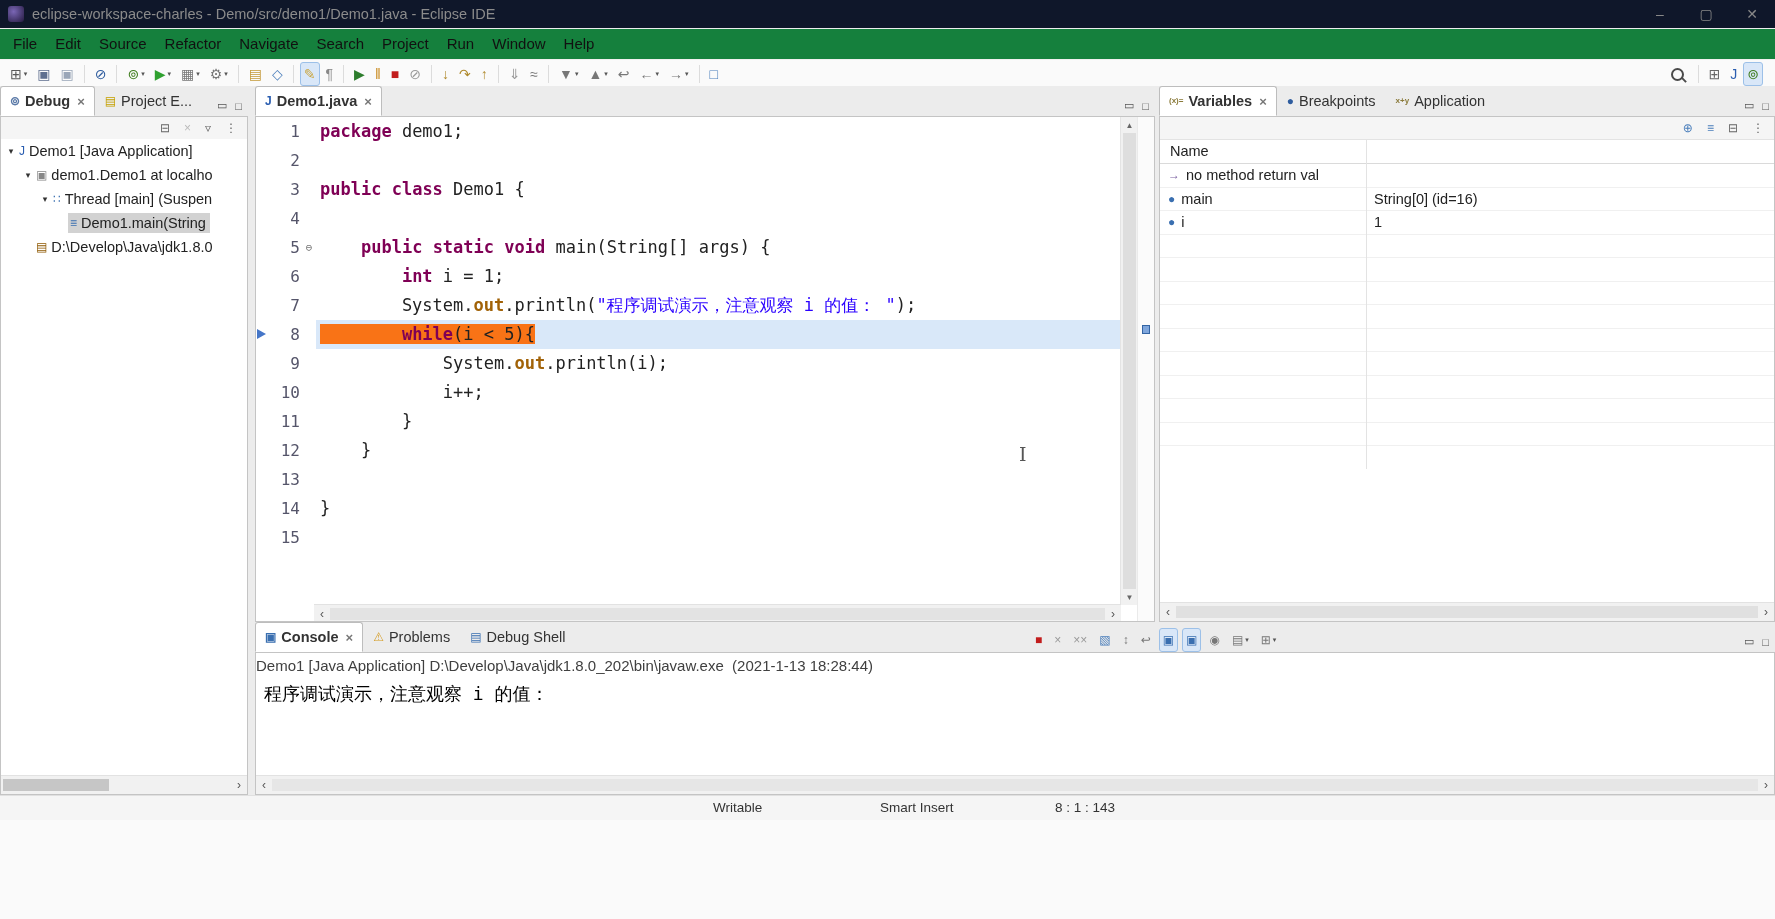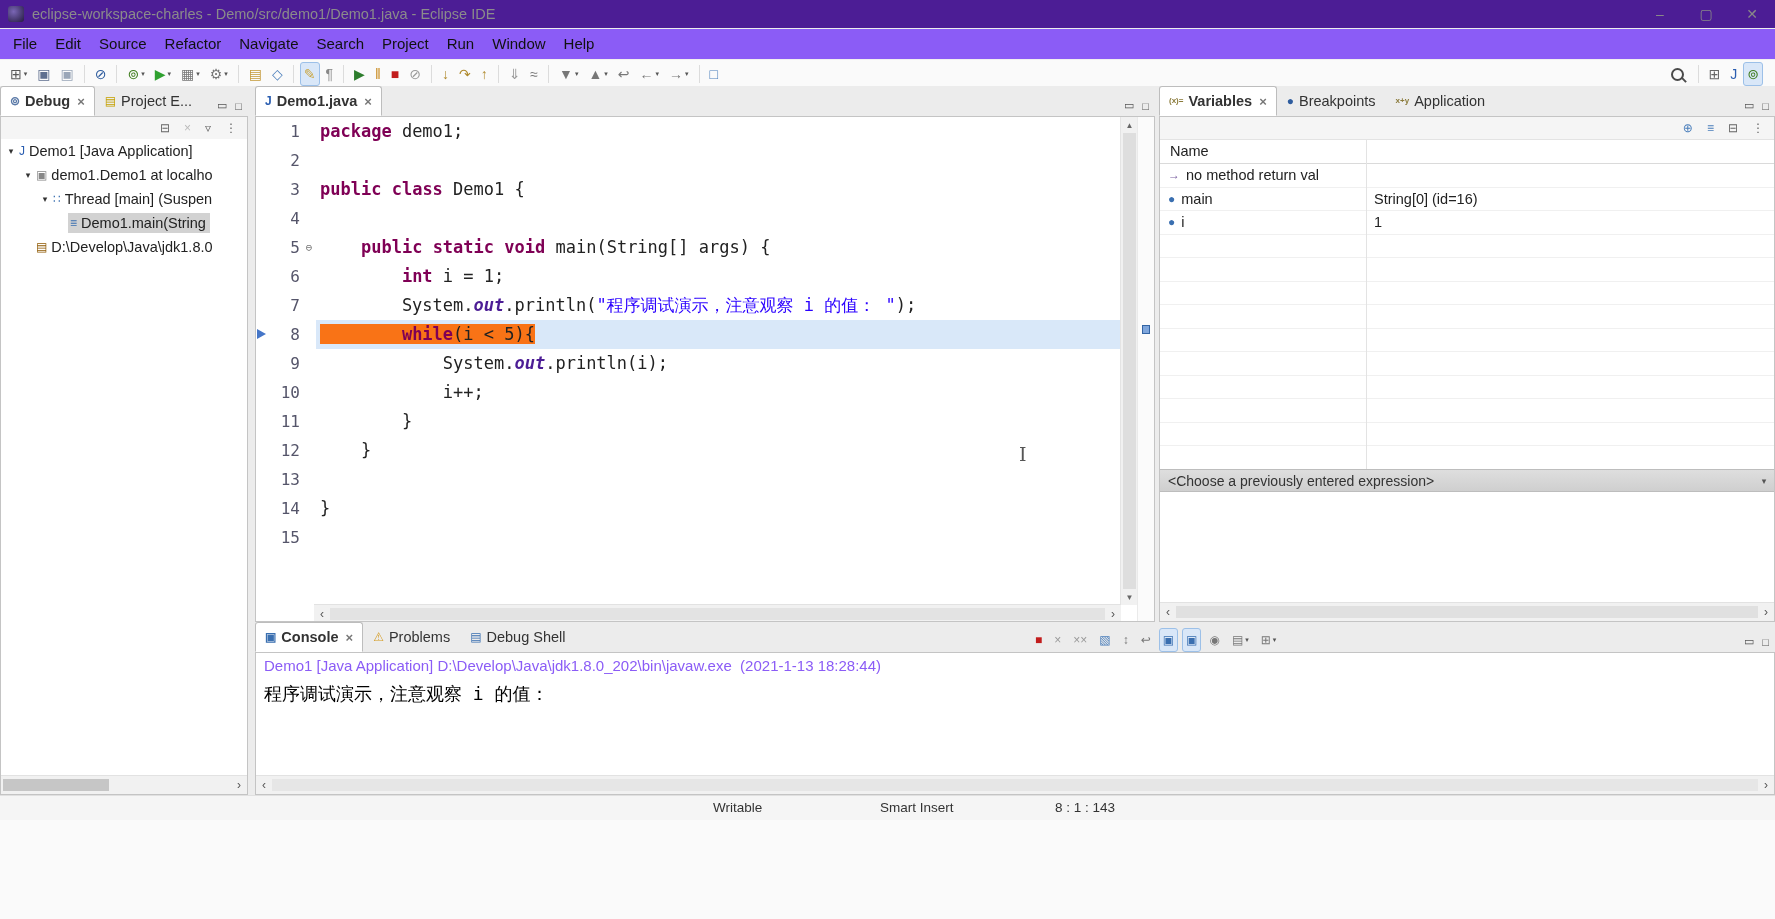--- a/index.html
+++ b/index.html
@@ -1,28 +1,28 @@
 <!DOCTYPE html>
 <html><head>
 <meta charset="utf-8">
 <style>
   html,body{margin:0;padding:0;}
   body{width:1775px;height:919px;position:relative;overflow:hidden;background:#fafafa;
        font-family:"Liberation Sans",sans-serif;color:#222;-webkit-font-smoothing:antialiased;}
 
   
-  .titlebar{height:28px;background:#4c1d95;border-bottom:1px solid #ececec;display:flex;align-items:center;}
+  .titlebar{height:28px;background:#0f172a;border-bottom:1px solid #ececec;display:flex;align-items:center;}
   .app-icon{width:16px;height:16px;margin-left:8px;border-radius:3px;
             background:radial-gradient(circle at 35% 35%,#7a66b5,#241a3f);}
   .title-text{color:#8b8b8b;font-size:14.5px;margin-left:8px;}
   .win-controls{margin-left:auto;display:flex;height:100%;}
   .win-btn{width:46px;display:flex;align-items:center;justify-content:center;color:#888;font-size:14px;}
 
   
-  .menubar{height:30px;background:#8b5cf6;display:flex;align-items:center;padding-left:4px;border-bottom:1px solid #f0f0f0;}
+  .menubar{height:30px;background:#15803d;display:flex;align-items:center;padding-left:4px;border-bottom:1px solid #f0f0f0;}
   .menu-item{padding:0 9px;font-size:15px;color:#111;line-height:30px;}
 
   
   .toolbar{height:28px;background:#fafafa;border-bottom:1px solid #e2e2e2;display:flex;align-items:center;padding:0 5px;}
   .tb-group{display:flex;align-items:center;}
   .toolbar-right{margin-left:auto;display:flex;align-items:center;padding-right:6px;}
   .tb-btn{height:22px;display:flex;align-items:center;padding:0 3px;margin:0 1px;border:1px solid transparent;border-radius:3px;}
   .tb-btn.tb-active{background:#d9e7f8;border-color:#9cc0e8;}
   .glyph{font-size:14px;line-height:1;}
   .glyph.small{font-size:12px;}
@@ -99,31 +99,31 @@
   .var-name{width:206px;display:flex;align-items:center;gap:6px;padding-left:8px;box-sizing:border-box;overflow:hidden;white-space:nowrap;}
   .var-value{flex:1;padding-left:8px;white-space:nowrap;}
   #expr-bar{position:absolute;left:0;right:0;top:352px;height:23px;background:linear-gradient(#dedede,#cfcfcf);
             border-top:1px solid #bdbdbd;border-bottom:1px solid #bdbdbd;display:flex;align-items:center;
             font-size:14px;color:#333;padding-left:8px;box-sizing:border-box;}
   .expr-dd{margin-left:auto;width:20px;text-align:center;color:#555;font-size:9px;}
   .expr-dd::before{content:"▾";}
   #vars-detail{position:absolute;left:0;right:0;top:376px;bottom:18px;background:#fff;}
 
   
-  #console-header{height:24px;display:flex;align-items:center;padding-left:8px;font-size:15px;color:#8b5cf6;white-space:pre;}
+  #console-header{height:24px;display:flex;align-items:center;font-size:15px;color:#404040;white-space:pre;}
   #console-output{position:absolute;top:24px;left:0;right:0;bottom:18px;padding:5px 8px;font-family:"DejaVu Sans Mono","DejaVu Sans",monospace;
                   font-size:18px;color:#000;white-space:pre;}
   .console-icons{margin-left:auto;display:flex;align-items:center;gap:2px;padding-right:8px;}
 
   
   .statusbar{position:absolute;top:795px;left:0;width:1775px;height:24px;background:#f5f5f5;border-top:1px solid #e0e0e0;font-size:13.5px;color:#333;}
   .statusbar span{position:absolute;top:4px;}
   #st-writable{left:713px;} #st-insert{left:880px;} #st-pos{left:1055px;}
 </style>
-<style>.seg-k{color:#7f0055;font-weight:bold}.seg-s{color:#2a00ff}.seg-f{color:#4c1d95;font-style:italic;font-weight:bold}.ed-line.current .ed-code{background:#d9e8f9}.ip-text{background:#f97316}.tree-sel.on{background:#d2d2d2}</style></head>
+<style>.seg-k{color:#7f0055;font-weight:bold}.seg-s{color:#2a00ff}.seg-f{color:#a16207;font-weight:bold}.ed-line.current .ed-code{background:#d9e8f9}.ip-text{background:#f97316}.tree-sel.on{background:#d2d2d2}</style></head>
 <body>
 
 <div class="titlebar">
   <span class="app-icon"></span>
   <span class="title-text">eclipse-workspace-charles - Demo/src/demo1/Demo1.java - Eclipse IDE</span>
   <div class="win-controls">
     <span class="win-btn">–</span>
     <span class="win-btn">▢</span>
     <span class="win-btn">✕</span>
   </div>
@@ -454,24 +454,20 @@
             <div class="var-row empty"></div>
             <div class="var-row empty"></div>
             <div class="var-row empty"></div>
             <div class="var-row empty"></div>
             <div class="var-row empty"></div>
             <div class="var-row empty"></div>
             <div class="var-row empty"></div>
           </div>
         <span class="col-sep"></span>
       </div>
-      <div id="expr-bar">
-        <span>&lt;Choose a previously entered expression&gt;</span>
-        <span class="expr-dd"></span>
-      </div>
       <div id="vars-detail"></div>
       <div class="hscroll">
         <span class="sc-btn sc-left"></span>
         <span class="hthumb" style="left:16px;right:16px;background:#e0e0e0;"></span>
         <span class="sc-btn sc-right"></span>
       </div>
     </div>
   </div>
 
   <div class="panel" id="console-panel">

